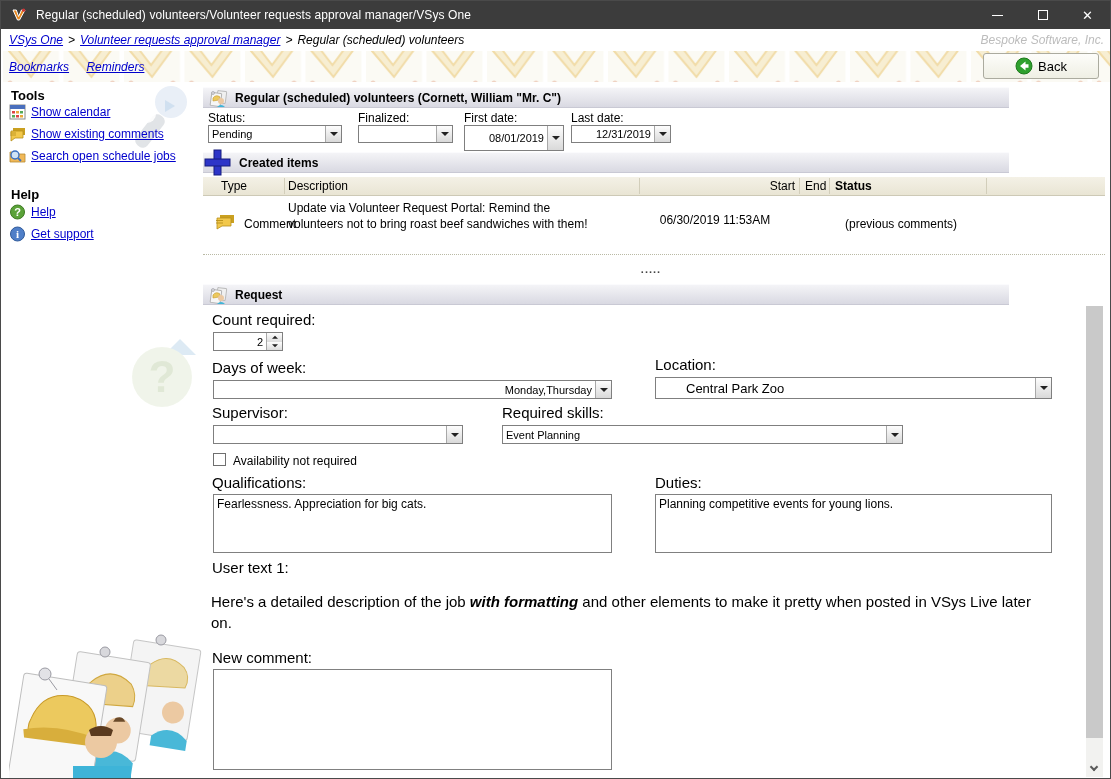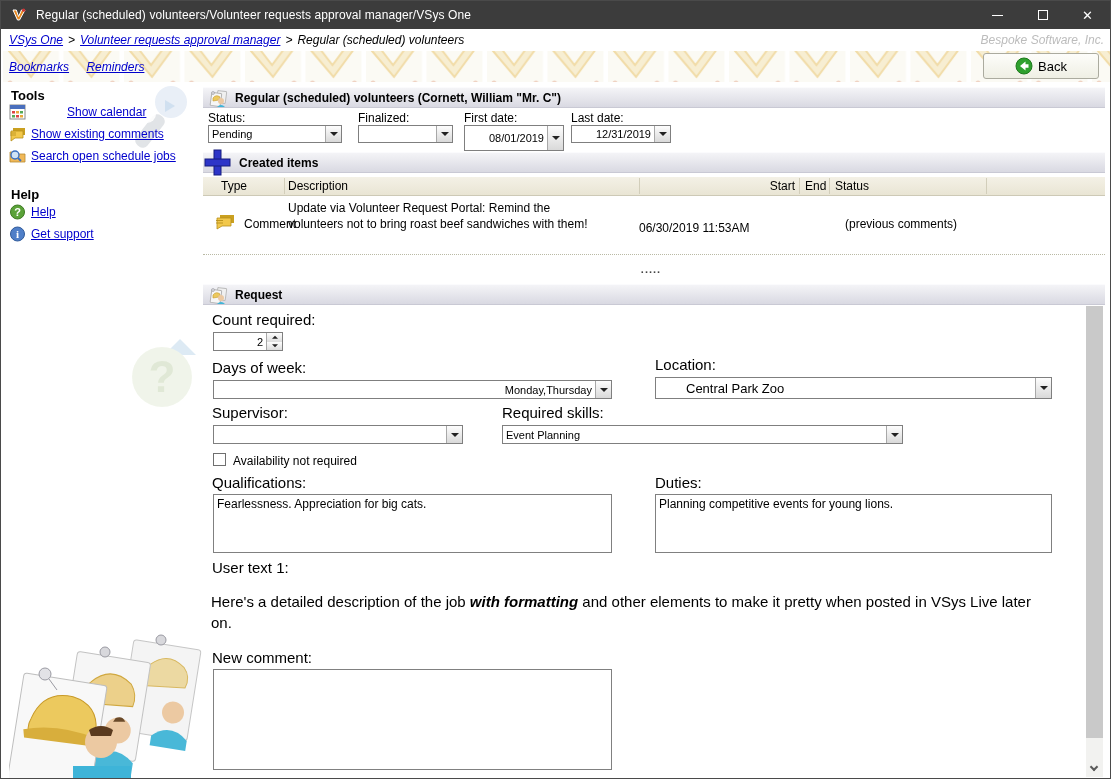--- a/index.html
+++ b/index.html
@@ -39,21 +39,21 @@
 
   
   .sidebar { position:absolute; top:81px; left:0; width:201px; bottom:0; background:#fff; }
   .side-title { position:absolute; left:10px; font-weight:bold; font-size:13px; }
   .side-item { position:absolute; left:8px; display:flex; align-items:center; font-size:12px; white-space:nowrap; }
   .side-item .ic { width:17px; height:16px; margin-right:5px; flex:none; }
   .wm-tools { position:absolute; right:2px; top:2px; opacity:.55; }
   .wm-help  { position:absolute; right:0px; top:255px; opacity:.6; }
 
   
-  .sect-hdr { position:absolute; left:202px; width:902px; height:21px;
+  .sect-hdr { position:absolute; left:202px; width:806px; height:21px;
               background:linear-gradient(#f4f4f7,#d9d9e2); border-top:1px solid #fbfbfd;
               border-bottom:1px solid #c9c9d4; display:flex; align-items:center;
               font-size:12px; font-weight:bold; color:#000; }
   .sect-hdr .hic { margin:0 7px 0 5px; flex:none; }
   .lbl-sm { position:absolute; font-size:12px; color:#000; white-space:nowrap; }
   .lbl-lg { position:absolute; font-size:15px; color:#000; white-space:nowrap; }
   .combo { position:absolute; border:1px solid #7f7f7f; background:#fff; display:flex;
            align-items:center; font-size:11px; cursor:pointer; }
   .combo .val { flex:1; padding:0 3px; white-space:nowrap; overflow:hidden; }
   .combo .val.rt { text-align:right; }
@@ -167,21 +167,21 @@
       <circle cx="22" cy="30" r="9" fill="#fff" opacity="0.9"></circle>
     </svg>
     <svg class="wm-help" width="78" height="72" viewBox="0 0 78 72">
       <path d="M56 2 L72 18 L40 18 Z" fill="#b9d4ea" opacity="0.8"></path>
       <circle cx="38" cy="40" r="30" fill="#e7eedd"></circle>
       <text x="38" y="55" text-anchor="middle" font-size="44" font-weight="bold" fill="#cddabb" font-family="Liberation Sans, sans-serif">?</text>
     </svg>
 
     <div class="side-title" style="top:6px;">Tools</div>
 
-    <div class="side-item" style="top:22px;gap:36px;">
+    <div class="side-item" style="top:22px;">
       <svg class="ic" viewBox="0 0 17 16">
         <rect x="1" y="1" width="15" height="14" fill="#fff" stroke="#8a8a8a"></rect>
         <rect x="1" y="1" width="15" height="4" fill="#4a6fbd"></rect>
         <rect x="3" y="7" width="3" height="2.5" fill="#d44"></rect>
           <rect x="7" y="7" width="3" height="2.5" fill="#e9a83a"></rect>
         <rect x="11" y="7" width="3" height="2.5" fill="#5a5"></rect>
           <rect x="3" y="11" width="3" height="2.5" fill="#5a5"></rect>
         <rect x="7" y="11" width="3" height="2.5" fill="#d44"></rect>
           <rect x="11" y="11" width="3" height="2.5" fill="#e9a83a"></rect>
       </svg>
@@ -301,37 +301,37 @@
     <rect x="10" y="1" width="7" height="25" fill="#2d35c8" stroke="#161c7e"></rect>
     <rect x="1" y="10" width="25" height="7" fill="#2d35c8" stroke="#161c7e"></rect>
     <rect x="11" y="11" width="5" height="5" fill="#2d35c8"></rect>
   </svg>
 
   <div class="tbl-hdr">
     <span class="c" style="left:18px;">Type</span>
     <span class="c" style="left:85px;">Description</span>
     <span class="c" style="left:440px; width:152px; text-align:right;">Start</span>
     <span class="c" style="left:602px;">End</span>
-    <span class="c" style="left:632px;">Status</span>
+    <span class="c" style="left:632px;font-weight:bold;">Status</span>
     <span class="sep" style="left:81px;"></span>
     <span class="sep" style="left:436px;"></span>
     <span class="sep" style="left:596px;"></span>
     <span class="sep" style="left:626px;"></span>
     <span class="sep" style="left:783px;"></span>
   </div>
 
   <div class="tbl-row">
     <svg class="cell" style="left:12px; top:16px;" width="20" height="17" viewBox="0 0 20 17">
       <path d="M5 2 L19 2 L19 10 L5 10 Z" fill="#caa020"></path>
       <path d="M2 5 L16 5 L16 13 L7 13 L2 16 Z" fill="#f2c84b" stroke="#b8901c" stroke-width="0.8"></path>
       <path d="M1 7.5 L8 7.5 M1 10 L8 10" stroke="#b8901c" stroke-width="0.9"></path>
     </svg>
     <span class="cell" style="left:41px; top:20px;">Comment</span>
     <span class="cell" style="left:85px; top:3px; width:320px; line-height:16px;">Update via Volunteer Request Portal: Remind the volunteers not to bring roast beef sandwiches with them!</span>
-    <span class="cell" style="left:436px; top:24px; width:152px; text-align:left;">06/30/2019 11:53AM</span>
+    <span class="cell" style="left:436px; top:16px; width:152px; text-align:center;">06/30/2019 11:53AM</span>
     <span class="cell" style="left:602px; top:20px;"></span>
     <span class="cell" style="left:642px; top:20px;">(previous comments)</span>
   </div>
 
   <div class="dotline"></div>
   <div class="splitter">.....</div>
 
   <div class="sect-hdr" style="top:283px;">
     <svg class="hic" width="20" height="18" viewBox="0 0 20 18">
       <rect x="9" y="2" width="9" height="12" rx="1" transform="rotate(8 13 8)" fill="#f0f0f0" stroke="#bbb"></rect>

